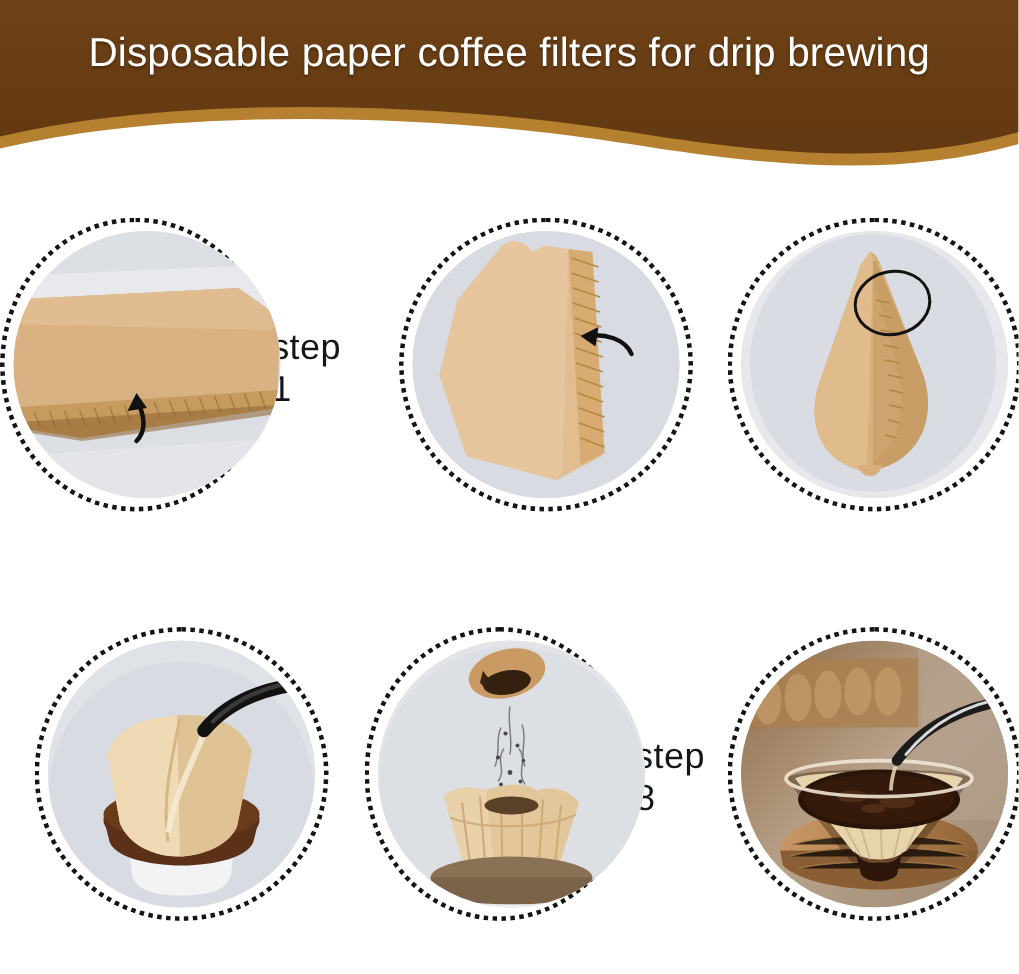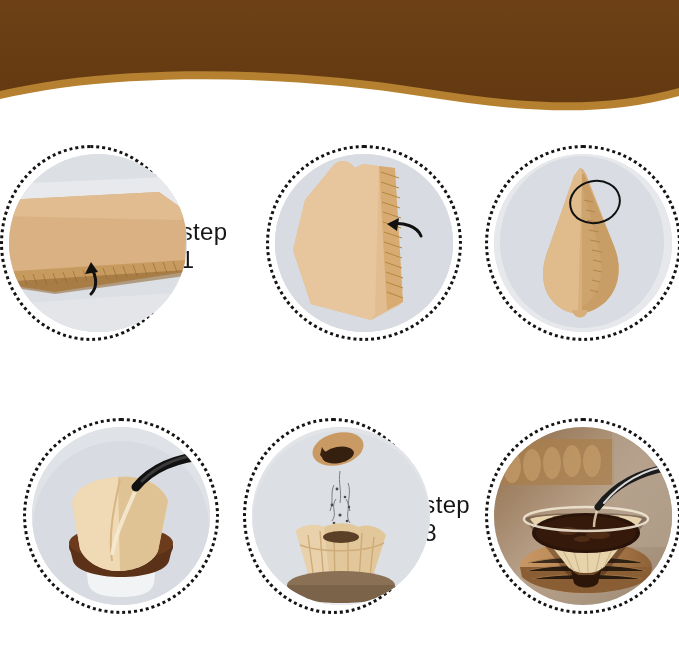--- a/index.html
+++ b/index.html
@@ -68,20 +68,21 @@
       <linearGradient id="brownGrad" x1="0" y1="0" x2="0" y2="1">
         <stop offset="0" stop-color="#6E4116"></stop>
         <stop offset="1" stop-color="#633911"></stop>
       </linearGradient>
     </defs>
 
     <path d="M0,0 H679 V96 C600,118 520,112 420,96 C320,80 180,72 60,88 C38,91 18,95 0,99 Z" fill="#B5802F"></path>
 
     <path d="M0,0 H679 V88 C600,110 520,104 420,88 C320,72 180,64 60,80 C38,83 18,87 0,91 Z" fill="url(#brownGrad)"></path>
   </svg>
+  <div class="header-title">Disposable paper coffee filters for drip brewing</div>
 </div>
 
 <div class="grid">
 
   <div class="cell">
     <div class="photo-circle">
       <div class="photo-inner">
         <svg class="scene" viewBox="0 0 178 178">
           <rect x="0" y="0" width="178" height="178" fill="#dcdfe4"></rect>
           <path d="M0,30 L178,22 L178,60 L0,74 Z" fill="#e7e9ec"></path>

